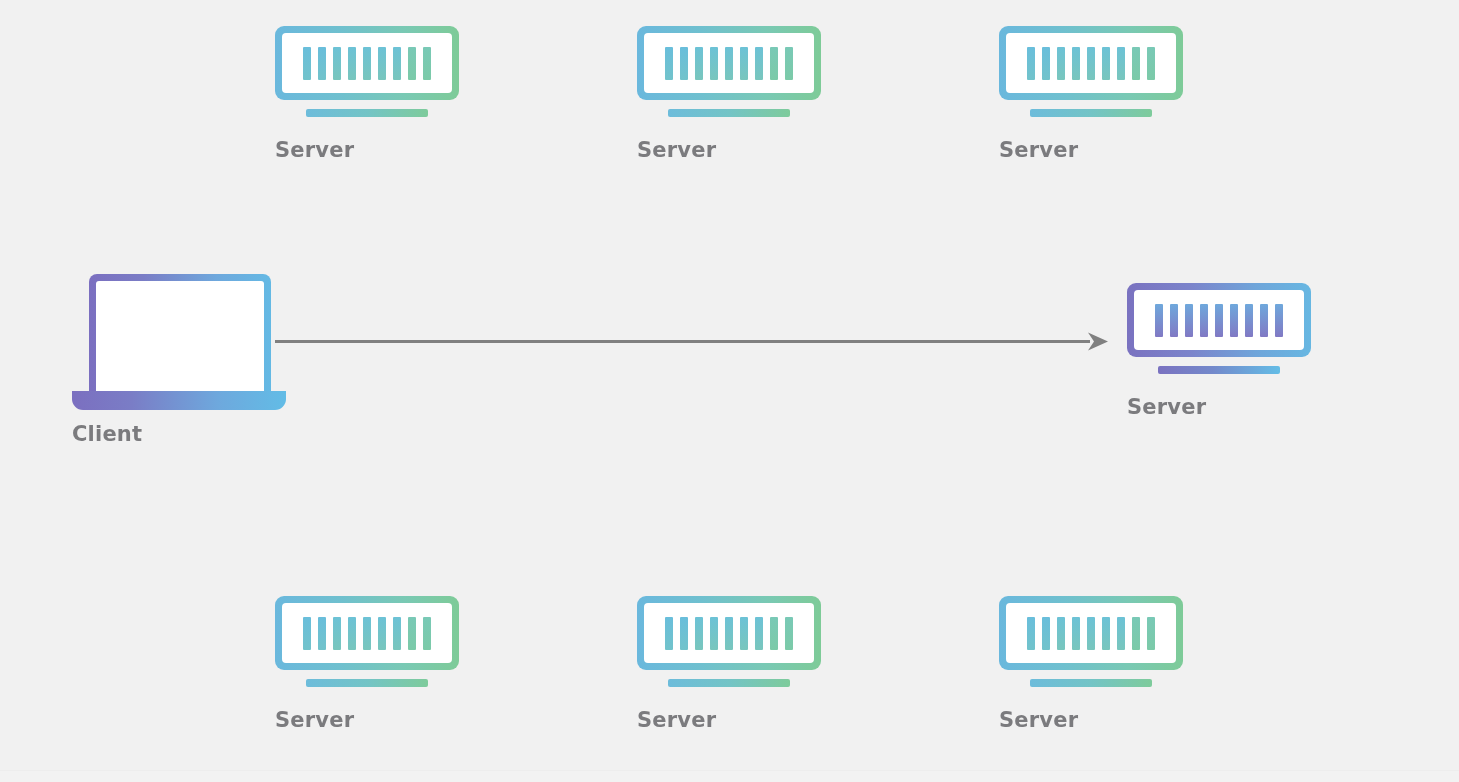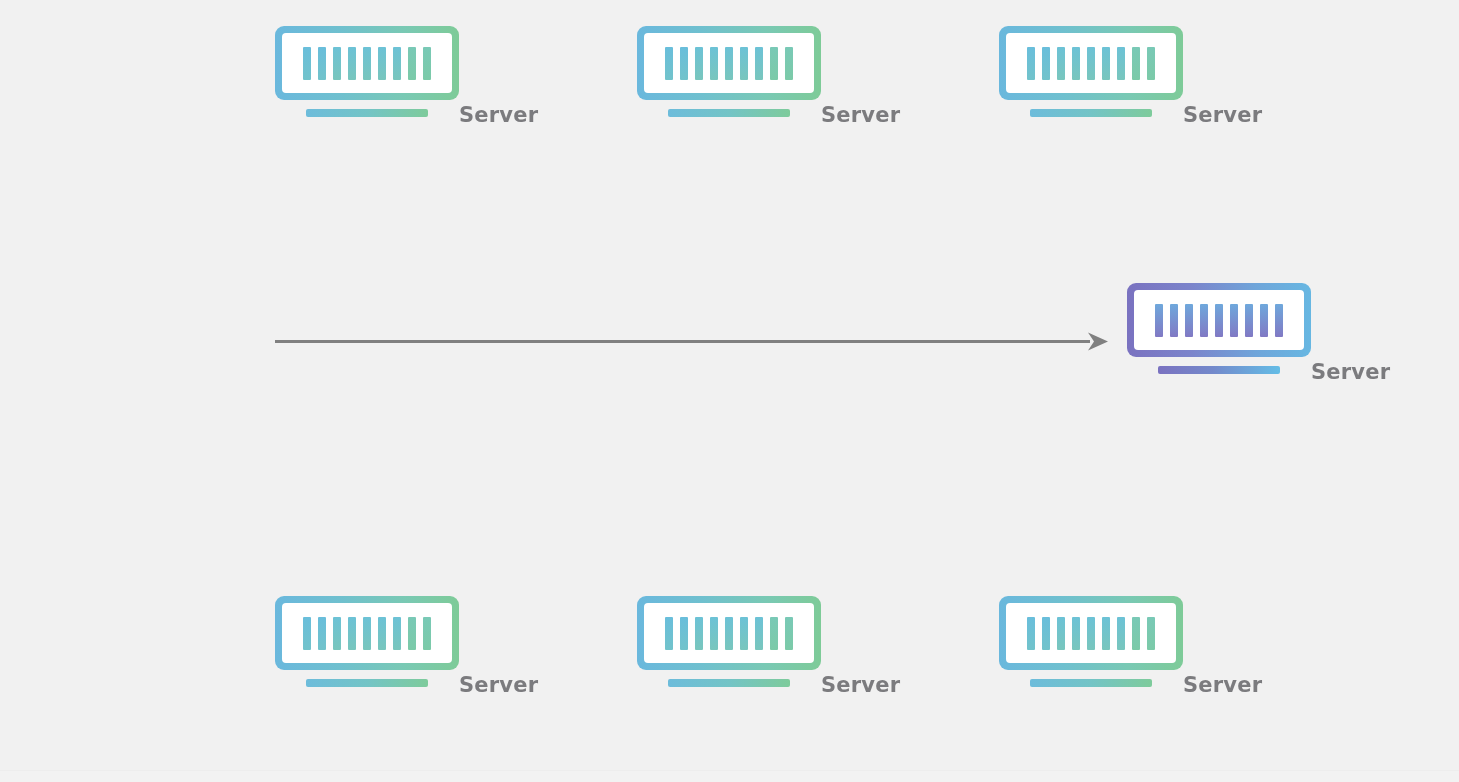--- a/index.html
+++ b/index.html
@@ -30,22 +30,22 @@
     width: 1459px;
     height: 12px;
     background: #f2f2f2;
     border-top: 1px solid #ededed;
   }
 
   
   .node {
     position: absolute;
     display: flex;
-    flex-direction: row;
-    align-items: flex-end;
+    flex-direction: column;
+    align-items: flex-start;
   }
 
   .node-label {
     margin-top: 14px;
     font-size: 21px;
     font-weight: bold;
     color: #7b7b7e;
     letter-spacing: 0.2px;
     white-space: nowrap;
     line-height: 1;
@@ -224,20 +224,29 @@
           <span class="server-bar"></span>
           <span class="server-bar"></span>
           <span class="server-bar"></span>
         </div>
       </div>
       <div class="server-base"></div>
     </div>
     <div class="node-label">Server</div>
   </div>
 
+  <div class="node" style="left:72px; top:274px;">
+    <div class="laptop-icon">
+      <div class="laptop-screen">
+        <div class="laptop-screen-inner"></div>
+      </div>
+      <div class="laptop-base"></div>
+    </div>
+    <div class="node-label">Client</div>
+  </div>
 
   <div class="node" style="left:1127px; top:283px;">
     <div class="server-icon theme-purple">
       <div class="server-body">
         <div class="server-body-inner">
           <span class="server-bar"></span>
           <span class="server-bar"></span>
           <span class="server-bar"></span>
           <span class="server-bar"></span>
           <span class="server-bar"></span>

